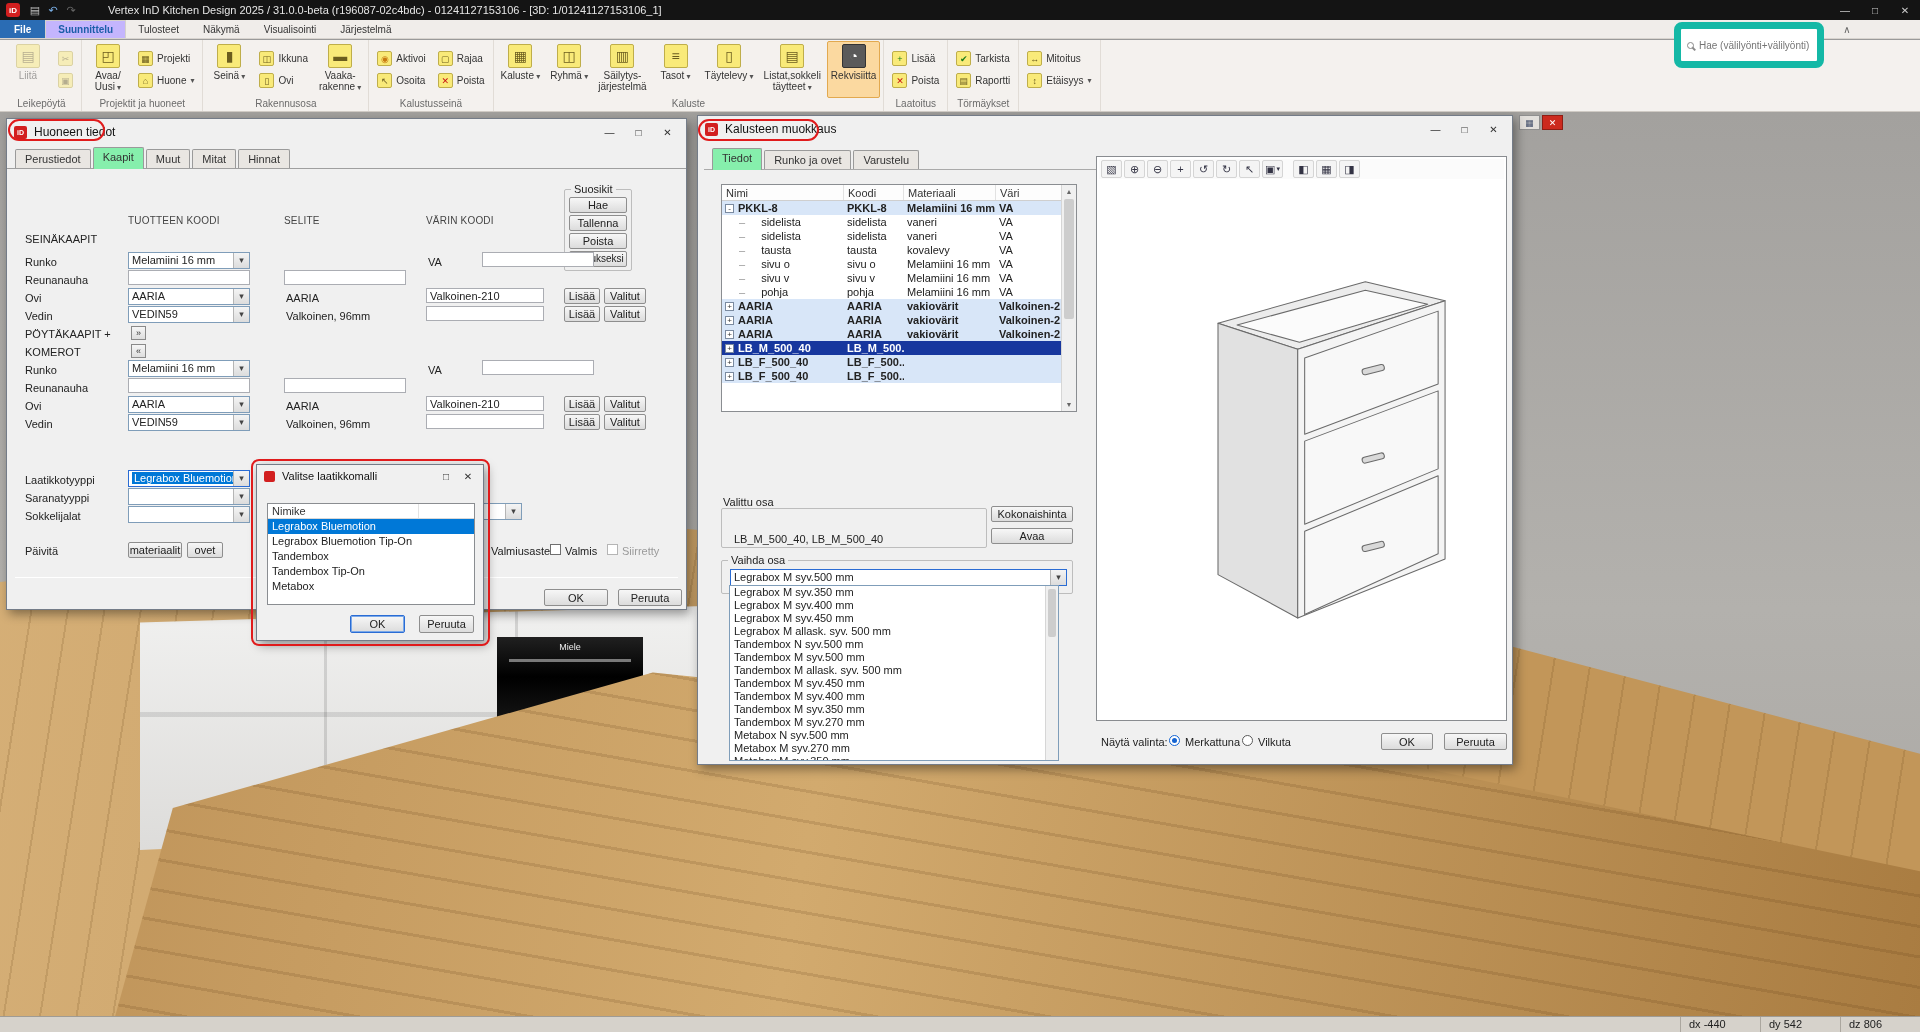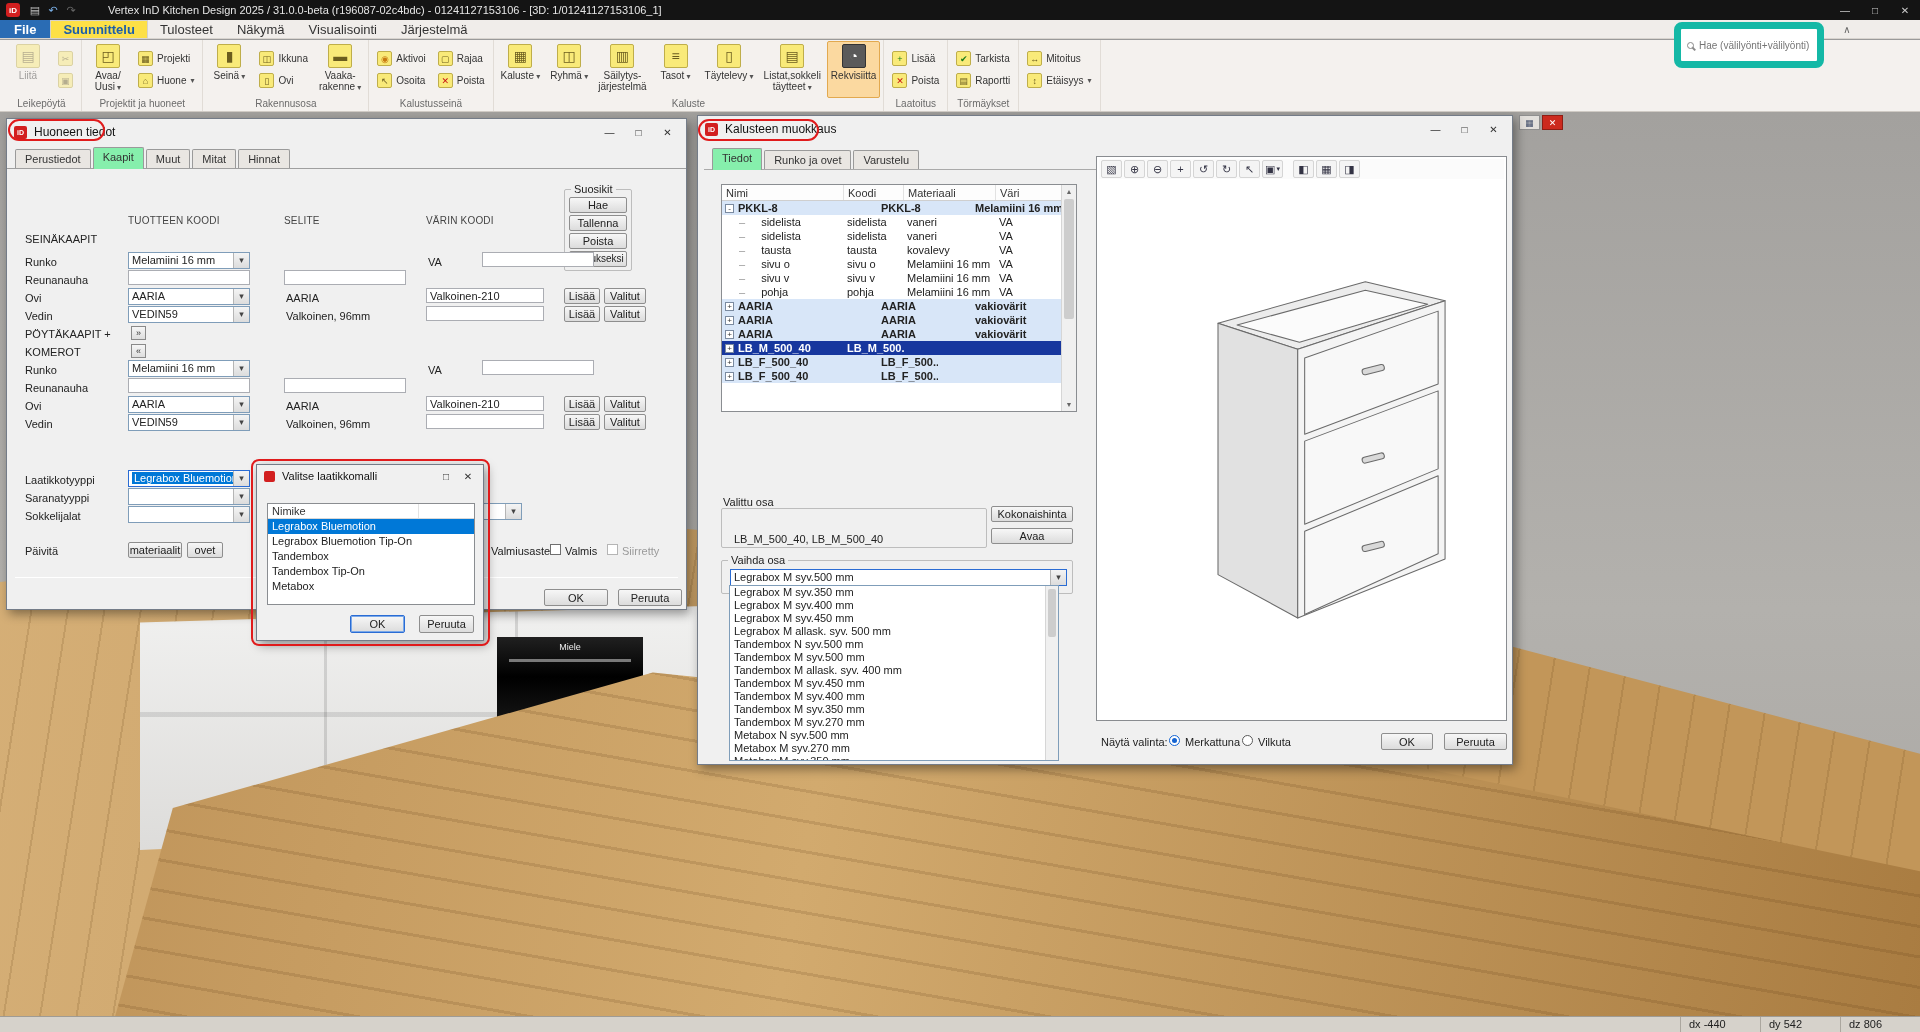--- a/index.html
+++ b/index.html
@@ -11,23 +11,23 @@
   .tb-logo{width:14px;height:14px;margin:0 6px 0 6px;background:#d21f1f;border-radius:3px;color:#fff;font-size:8px;font-weight:bold;display:flex;align-items:center;justify-content:center;}
   .tb-ic{width:18px;text-align:center;font-size:11px;color:#bbb;}
   .tb-ic.blue{color:#7ab0e8;}
   .tb-ic.dim{color:#666;}
   .tb-title{margin-left:28px;font-size:11px;color:#e6e6e6;white-space:nowrap;}
   .tb-spacer{flex:1;}
   .twbtn{width:30px;height:20px;display:flex;align-items:center;justify-content:center;color:#ccc;font-size:10px;}
 
   
   .menurow{position:absolute;left:0;top:20px;width:100%;height:19px;background:#f0edea;border-bottom:1px solid #d8d4cf;display:flex;align-items:stretch;z-index:59;}
-  .mtab{padding:2px 12px;font-size:13px;color:#333;display:flex;align-items:center;}
+  .mtab{padding:2px 12px;font-size:10px;color:#333;display:flex;align-items:center;}
   .mtab.file{background:#2a6cb4;color:#fff;font-weight:bold;padding:2px 14px;}
-  .mtab.active{background:#fde047;color:#1c5ea9;font-weight:bold;border:1px solid #d5d1cc;border-bottom:none;justify-content:flex-end;}
+  .mtab.active{background:#c4b5fd;color:#1c5ea9;font-weight:bold;border:1px solid #d5d1cc;border-bottom:none;justify-content:flex-end;}
   .search{position:absolute;right:96px;top:2px;width:150px;height:16px;background:#fff;border:7px solid #14b8a6;border-radius:8px;display:flex;align-items:center;padding:16px 6px;gap:5px;}
   .mag{width:7px;height:7px;border:1.5px solid #8a8a8a;border-radius:50%;position:relative;flex:0 0 auto;}
   .mag::after{content:'';position:absolute;width:4px;height:1.5px;background:#8a8a8a;right:-3px;bottom:-2px;transform:rotate(45deg);}
   .search input{border:none;outline:none;width:100%;font-size:10px;font-family:"Liberation Sans",sans-serif;color:#444;background:transparent;}
   .collapse-btn{position:absolute;right:64px;top:2px;width:18px;height:15px;text-align:center;color:#666;font-size:10px;line-height:15px;}
 
   
   .ribbon{position:absolute;left:0;top:40px;width:100%;height:72px;background:#f4f1ee;border-bottom:1px solid #cfcac4;display:flex;align-items:stretch;z-index:58;padding-left:2px;}
   .rgroup{display:flex;flex-direction:column;border-right:1px solid #e1dcd6;padding:1px 3px 0;}
   .rrow{flex:1;display:flex;align-items:stretch;gap:2px;}
@@ -91,21 +91,21 @@
   .sep{position:absolute;height:1px;background:#cfcfcf;border-bottom:1px solid #fff;}
   .dim{color:#9a9a9a;}
 
   
   .ptable{position:absolute;left:23px;top:68px;width:356px;height:228px;background:#fff;border:1px solid #8a8d91;display:flex;}
   .pmain{flex:1;overflow:hidden;}
   .phead{display:grid;grid-template-columns:122px 60px 92px 66px;height:16px;border-bottom:1px solid #cfcfcf;background:#fdfdfd;}
   .phead span{padding:2px 4px;border-right:1px solid #e2e2e2;font-size:11px;color:#333;overflow:hidden;white-space:nowrap;}
   .prow{display:grid;grid-template-columns:122px 60px 92px 66px;height:14px;}
   .prow .cell{padding:1px 3px 0;font-size:11px;line-height:12px;white-space:nowrap;overflow:hidden;}
-  .prow.parent{background:#d8e6f8;font-weight:bold;gap:34px;}
+  .prow.parent{background:#d8e6f8;font-weight:bold;}
   .prow.selected{background:#17379e;color:#fff;font-weight:bold;}
   .prow.child .cnimi{padding-left:17px;}
   .prow.child .cnimi::before{content:'–';color:#999;margin-right:3px;font-weight:normal;}
   .exp{display:inline-block;width:9px;height:9px;border:1px solid #7a8aa0;background:#fff;color:#333;font-size:8px;line-height:7px;text-align:center;margin-right:4px;font-style:normal;vertical-align:1px;font-weight:normal;}
   .exp:empty{visibility:hidden;}
   .vscroll{width:15px;background:#f0f0f0;border-left:1px solid #d6d6d6;position:relative;}
   .vthumb{position:absolute;left:2px;right:2px;background:#cdcdcd;border-radius:2px;}
   .varrow{position:absolute;left:0;right:0;height:13px;text-align:center;font-size:7px;color:#666;line-height:13px;}
 
   
@@ -624,21 +624,21 @@
   <div class="dditem">Legrabox M syv.400 mm</div>
 
   <div class="dditem">Legrabox M syv.450 mm</div>
 
   <div class="dditem">Legrabox M allask. syv. 500 mm</div>
 
   <div class="dditem">Tandembox N syv.500 mm</div>
 
   <div class="dditem">Tandembox M syv.500 mm</div>
 
-  <div class="dditem">Tandembox M allask. syv. 400 mm</div>
+  <div class="dditem">Tandembox M allask. syv. 500 mm</div>
 
   <div class="dditem">Tandembox M syv.450 mm</div>
 
   <div class="dditem">Tandembox M syv.400 mm</div>
 
   <div class="dditem">Tandembox M syv.350 mm</div>
 
   <div class="dditem">Tandembox M syv.270 mm</div>
 
   <div class="dditem">Metabox N syv.500 mm</div>

